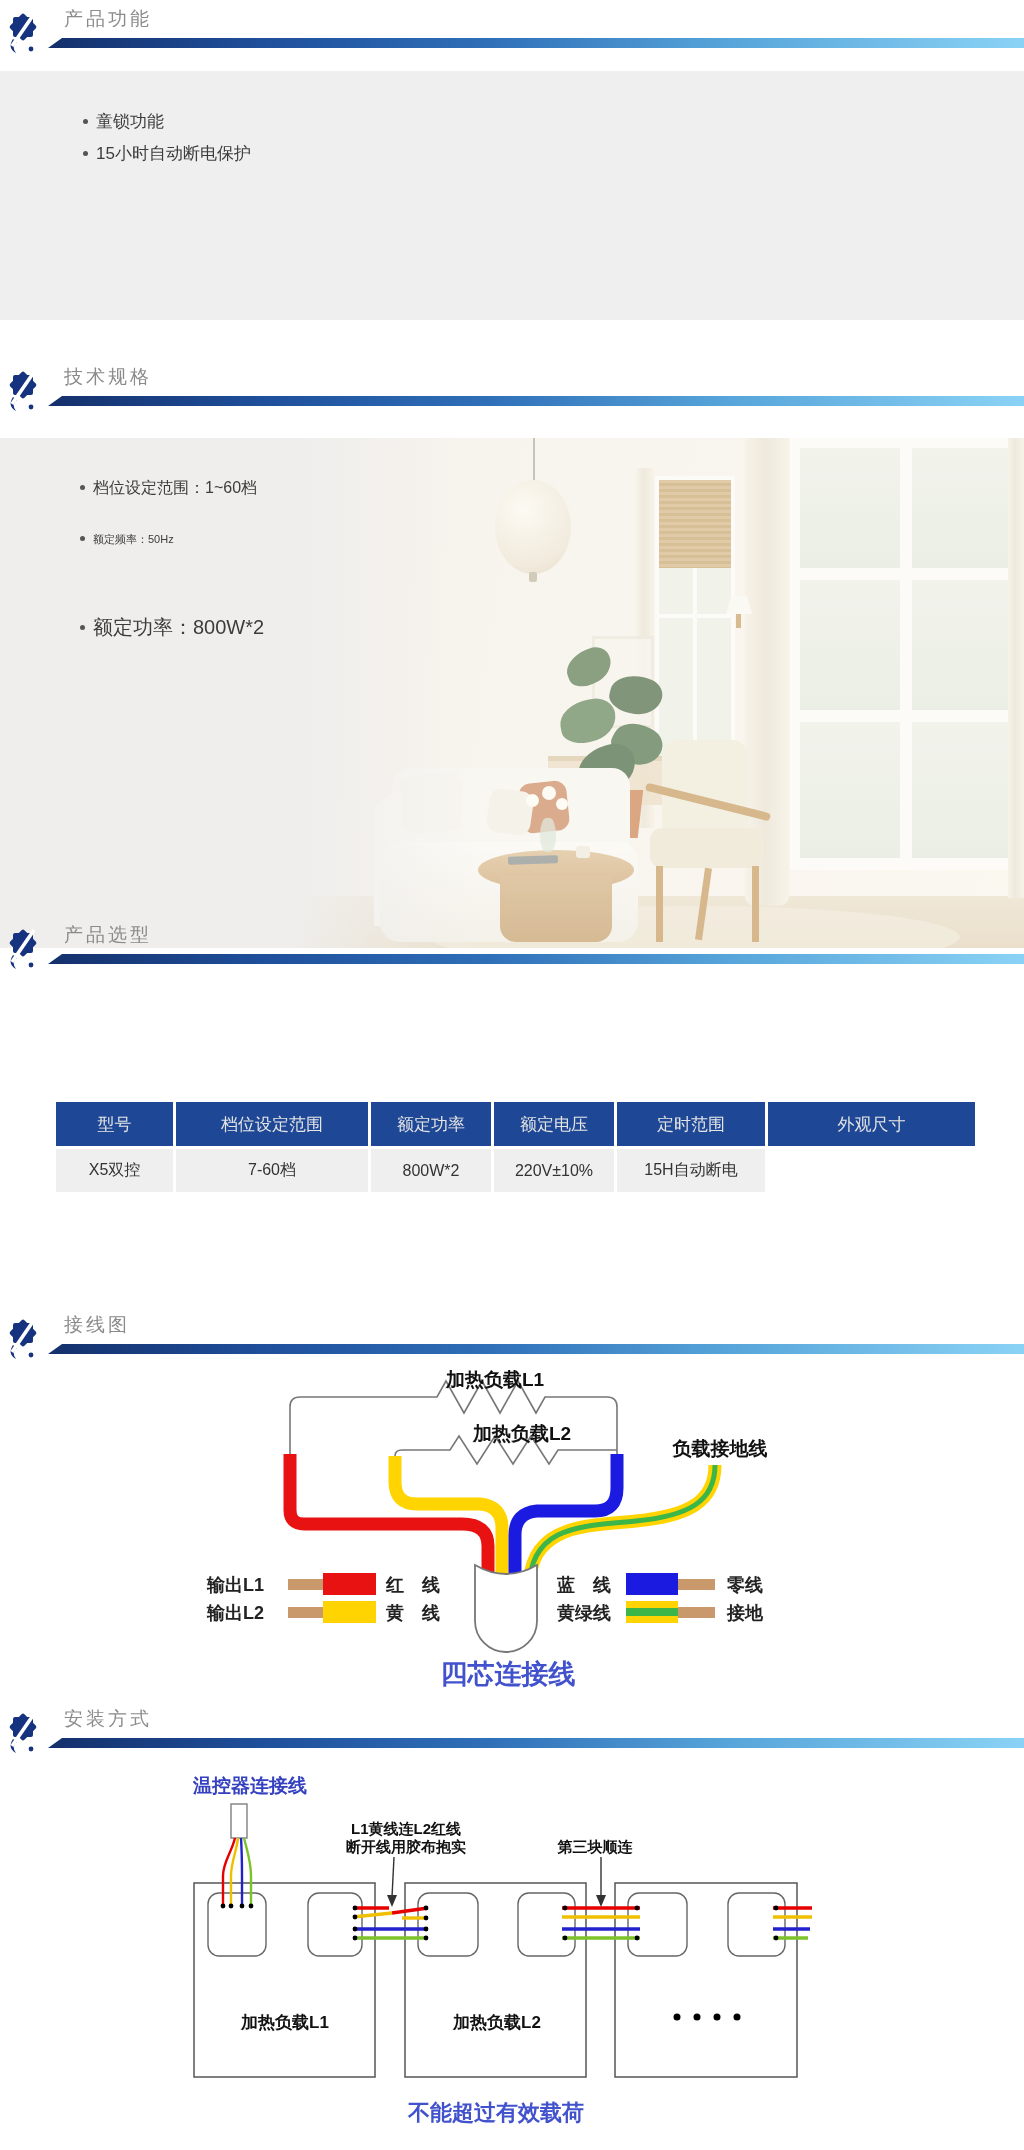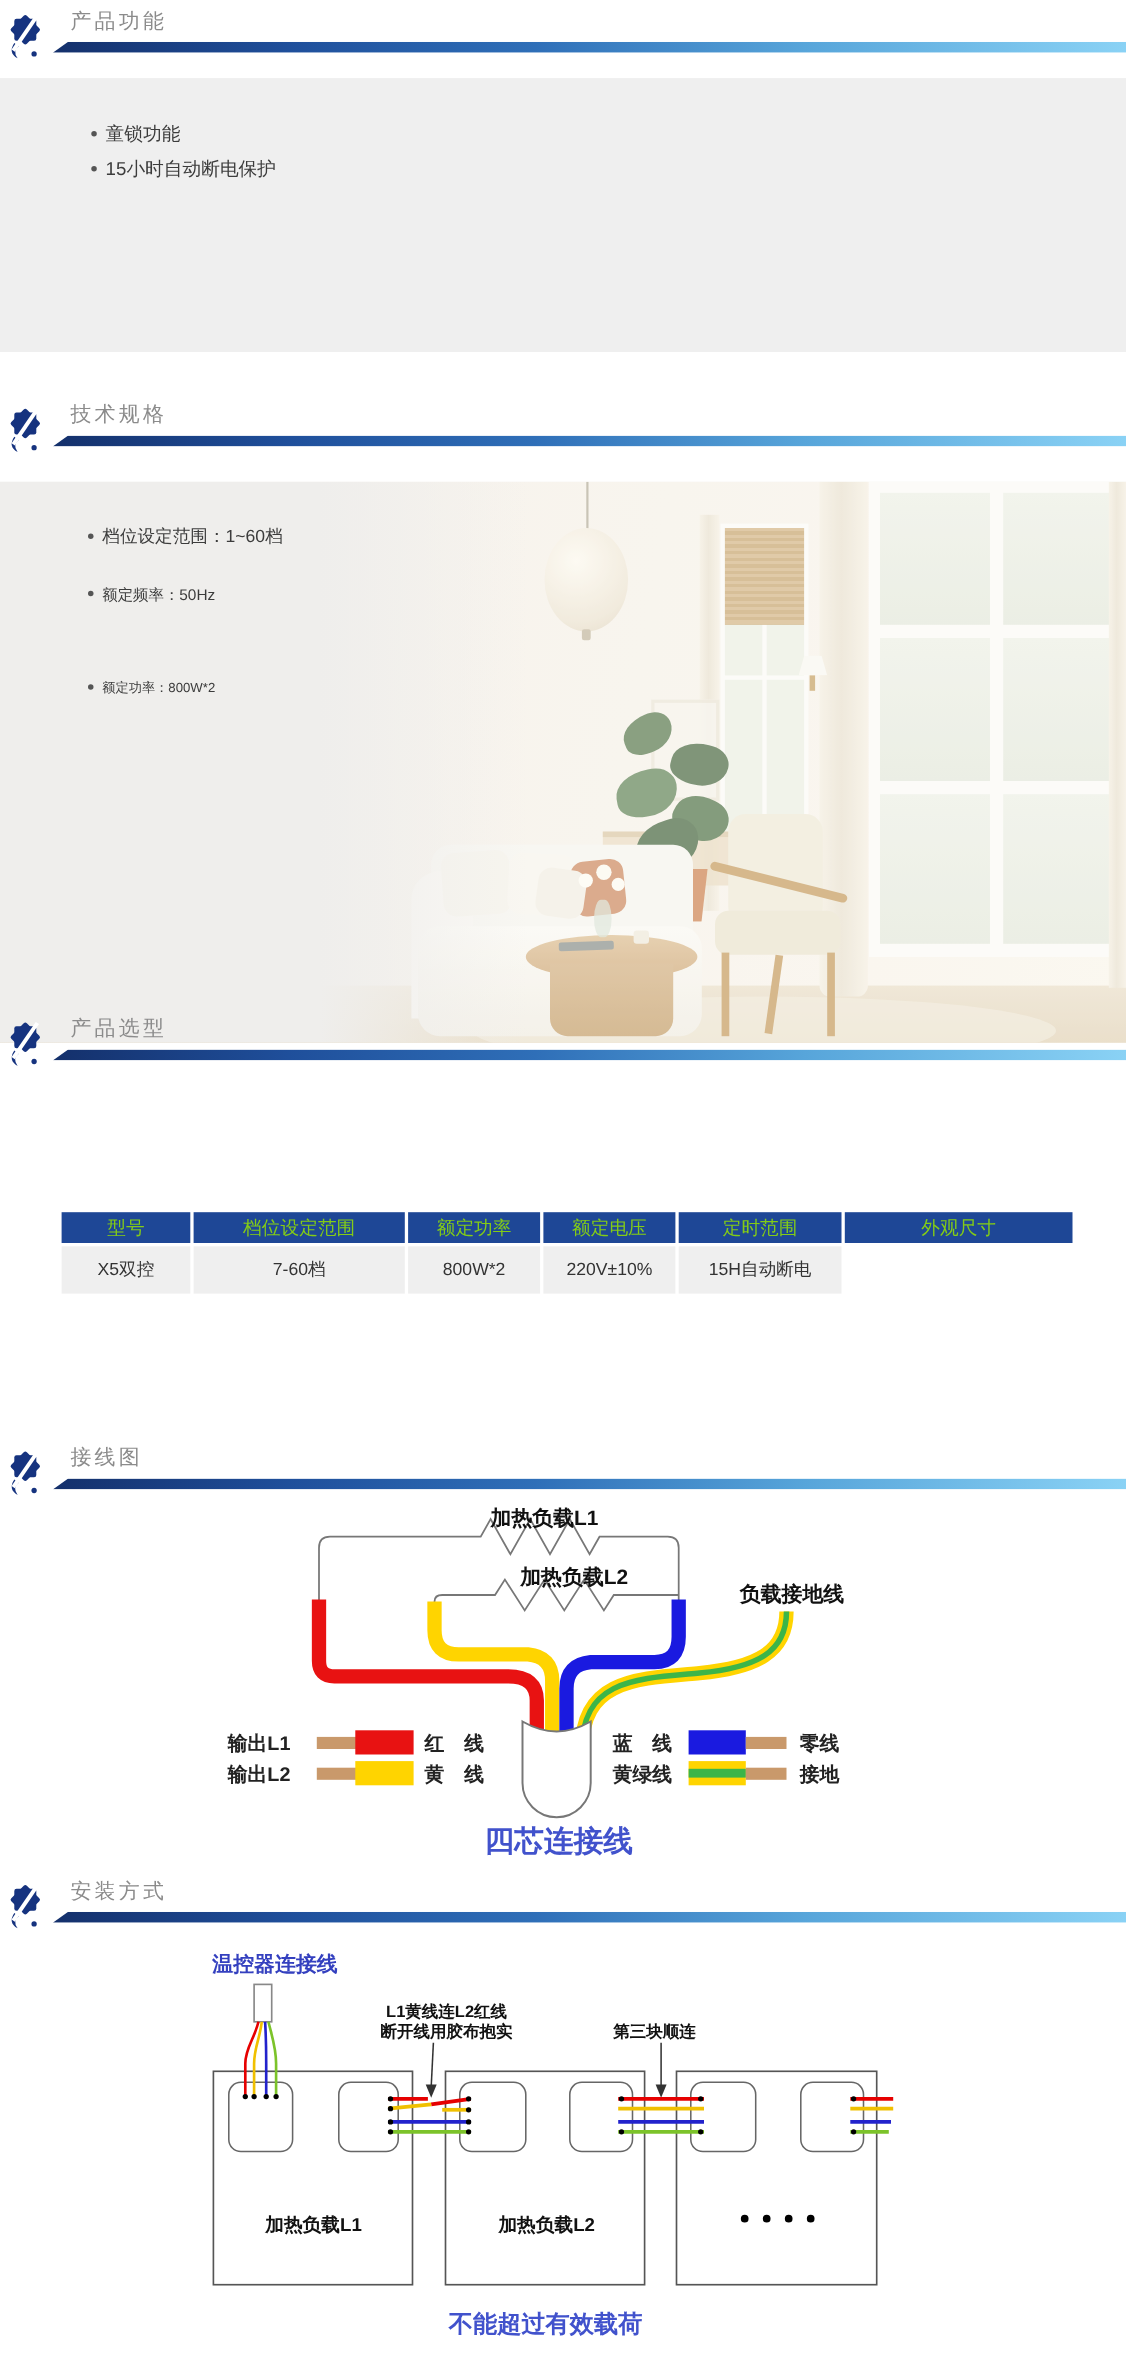--- a/index.html
+++ b/index.html
@@ -59,21 +59,21 @@
   .rug{left:430px;top:468px;width:530px;height:62px;background:#efe8d7;border-radius:50%;opacity:.7;}
   .wash{position:absolute;inset:0;background:rgba(255,255,255,.28);}
   .fadeL{position:absolute;inset:0;background:linear-gradient(to right,#efeeec 0,#efeeec 290px,rgba(239,238,236,0) 480px);}
 
   .speclist{position:absolute;left:0;top:438px;width:420px;z-index:5;}
   .speclist .blt{position:relative;display:block;margin:0;}
 
   
   .ptable{position:absolute;left:56px;top:1102px;width:919px;display:grid;
           grid-template-columns:117px 192px 120px 120px 148px 207px;gap:3px;background:#ffffff;}
-  .ptable .h{background:#1e4796;color:#84cc16;font-size:17px;height:28px;
+  .ptable .h{background:#1e4796;color:#e5e5e5;font-size:17px;height:44px;
              display:flex;align-items:center;justify-content:center;}
   .ptable .c{background:#efefef;color:#333333;font-size:16px;height:43px;
              display:flex;align-items:center;justify-content:center;}
 
   
   .diag{position:absolute;left:0;width:1024px;}
   svg text{font-family:"Liberation Sans","DejaVu Sans",sans-serif;}
   .dl{font-size:19px;font-weight:bold;fill:#111111;}
   .dleg{font-size:18px;font-weight:bold;fill:#222222;}
   .dcable{font-size:27px;font-weight:bold;fill:#4152cc;}
@@ -182,22 +182,22 @@
   <div class="ph" style="left:526px;top:356px;width:13px;height:13px;background:#fdfbf2;border-radius:50%"></div>
   <div class="ph" style="left:542px;top:348px;width:14px;height:14px;background:#fbf8ee;border-radius:50%"></div>
   <div class="ph" style="left:556px;top:360px;width:12px;height:12px;background:#fdfaf0;border-radius:50%"></div>
 
   <div class="wash"></div>
   <div class="fadeL"></div>
 </div>
 
 <div class="speclist">
   <div class="blt" style="left:80px;top:40px;font-size:16px"><span class="d"></span><span>档位设定范围：1~60档</span></div>
-  <div class="blt" style="left:80px;top:73px;font-size:14px"><span class="d"></span><span>额定频率：50Hz</span></div>
-  <div class="blt" style="left:80px;top:140px;font-size:12px"><span class="d"></span><span>额定功率：800W*2</span></div>
+  <div class="blt" style="left:80px;top:73px;font-size:11px"><span class="d"></span><span>额定频率：50Hz</span></div>
+  <div class="blt" style="left:80px;top:140px;font-size:20px"><span class="d"></span><span>额定功率：800W*2</span></div>
 </div>
 
 <div class="sec" style="top:922px">
   <svg class="ico" viewBox="0 0 34 42">
     <g fill="#16337f">
       <rect x="7" y="5" width="20" height="20" rx="2"></rect>
       <rect x="7" y="5" width="20" height="20" rx="2" transform="rotate(45 17 15)"></rect>
       <circle cx="17" cy="15" r="10"></circle>
       <path d="M7,27 Q1,36 10,41 Q5,34 11,30 Z"></path>
       <circle cx="25" cy="37" r="2.4"></circle>

